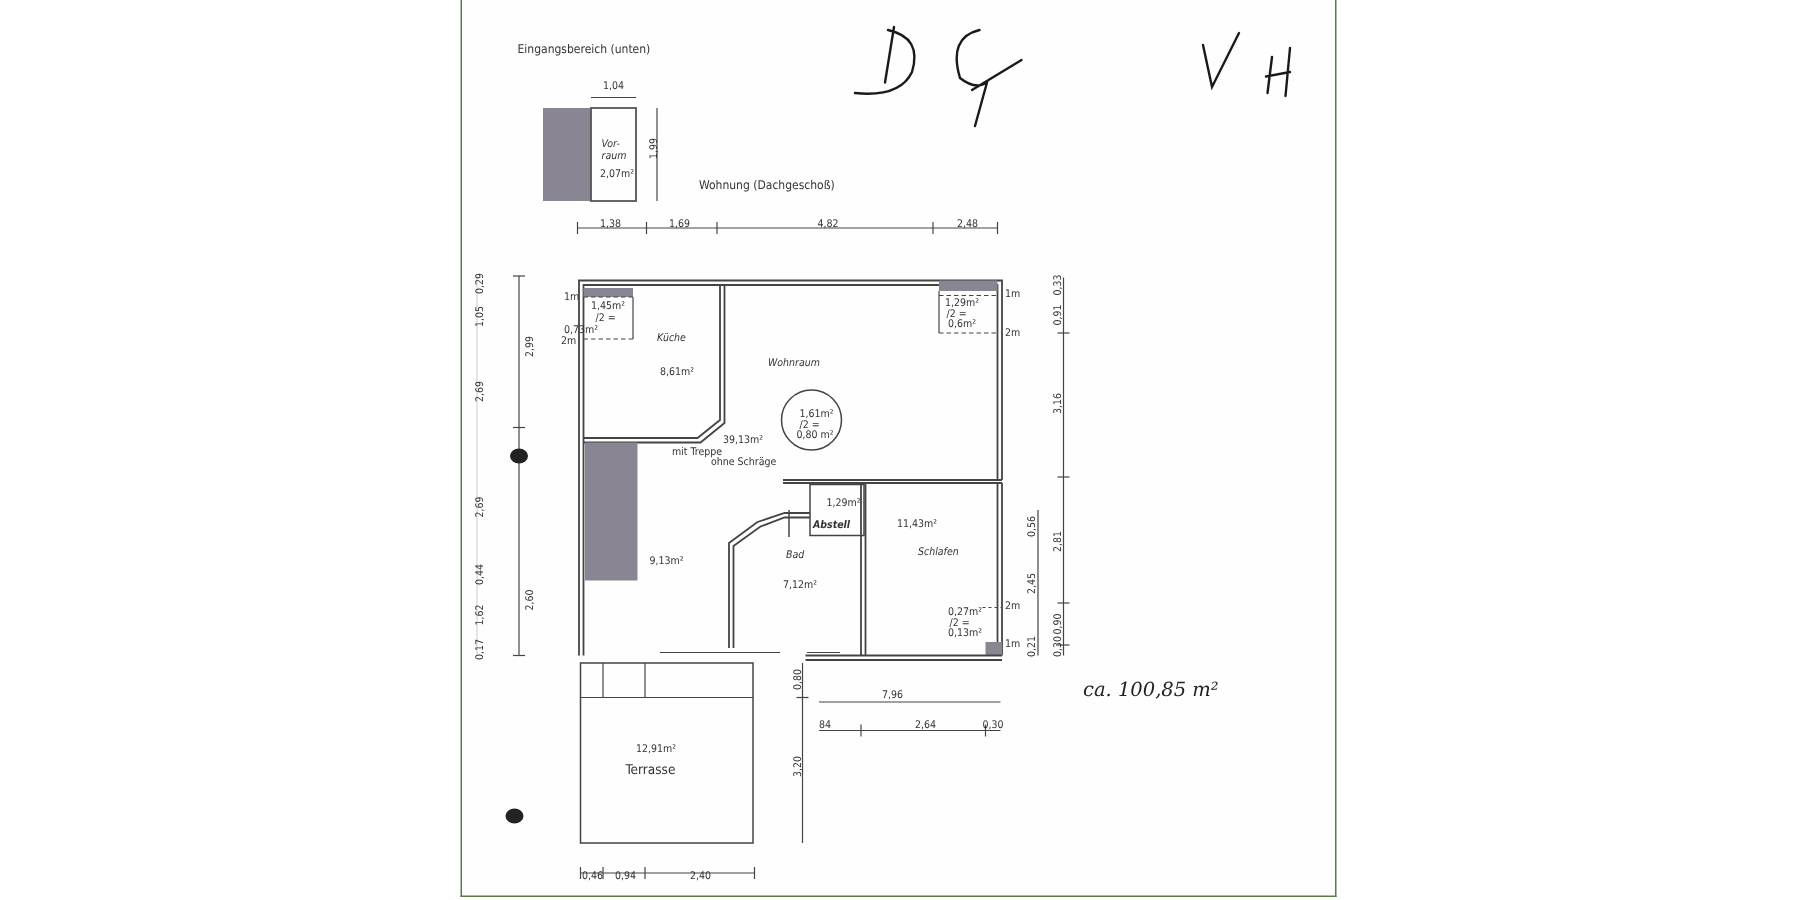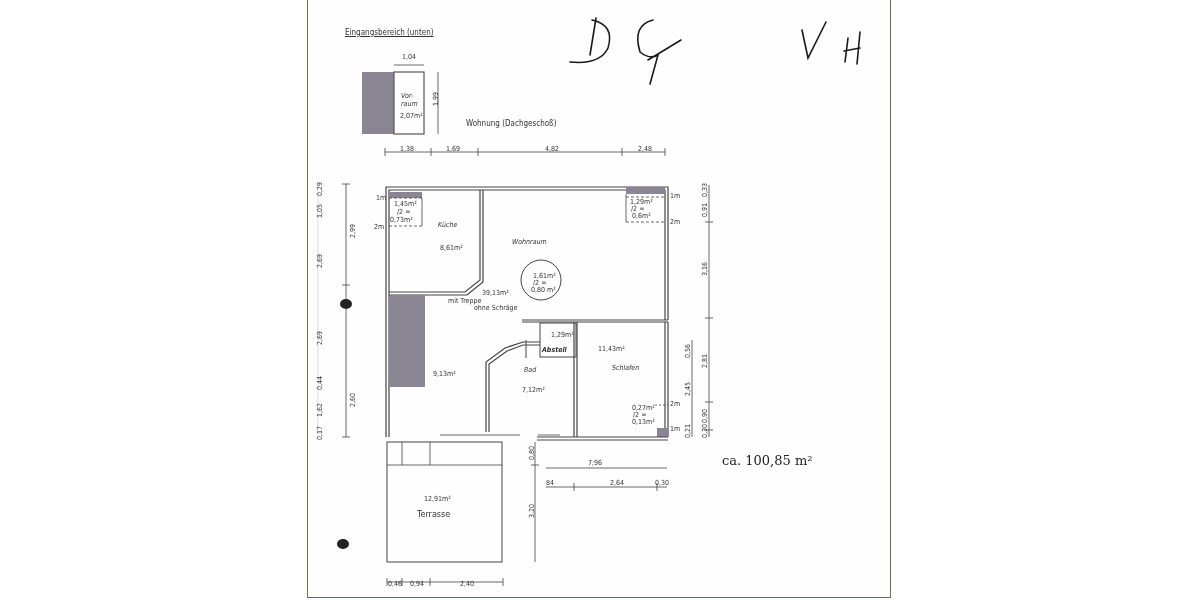--- a/index.html
+++ b/index.html
@@ -4,21 +4,21 @@
 <style>
   html, body { margin:0; padding:0; background:#ffffff; }
   body { width:1200px; height:600px; position:relative; overflow:hidden; font-family:"DejaVu Sans", sans-serif; }
   .sheet { position:absolute; left:307px; top:0; width:584px; height:598px; border:1px solid #5a7a4a; border-top:none; box-sizing:border-box; background:#fdfefd; }
   .t { position:absolute; font-family:"DejaVu Sans Condensed","DejaVu Sans", sans-serif; color:#333; white-space:nowrap; }
   .s7 { font-size:7px; }
   .s8 { font-size:8px; }
   .s9 { font-size:9px; }
   .it { font-style:italic; }
   .vtxt { transform:rotate(-90deg); transform-origin:left top; }
-  .hand { font-family:"DejaVu Serif", serif; color:#222; }
+  .hand { font-family:"DejaVu Serif", serif; font-style:italic; color:#222; }
   svg { position:absolute; left:0; top:0; }
 </style>
 </head>
 <body>
 
 <div class="sheet"></div>
 
 <svg width="1200" height="600">
   <g stroke="#444" stroke-width="1.2" fill="none">
 
@@ -110,41 +110,41 @@
   </g>
 
   <g stroke="#1a1a1a" stroke-width="1.6" fill="none" stroke-linecap="round">
     <path d="M596 18 L590 55 M592 20 Q615 25 608 48 Q600 65 570 62"></path>
     <path d="M653 20 Q632 25 640 52 Q650 60 658 55 L650 84 M648 60 L681 40"></path>
     <path d="M802 30 L808 58 L826 22"></path>
     <path d="M848 38 L845 62 M860 32 L857 64 M844 51 L860 48"></path>
   </g>
 </svg>
 
-<div class="t s8" style="left:345px;top:28px;text-decoration:underline;">Eingangsbereich (unten)</div>
+<div class="t s8" style="left:345px;top:28px;">Eingangsbereich (unten)</div>
 <div class="t s8" style="left:466px;top:119px;">Wohnung (Dachgeschoß)</div>
 
 <div class="t hand" style="left:722px;top:453px;font-size:13px;">ca. 100,85 m²</div>
 
 <div class="t s7" style="left:402px;top:53px;">1,04</div>
 <div class="t s7 it" style="left:401px;top:92px;">Vor-</div>
 <div class="t s7 it" style="left:401px;top:100px;">raum</div>
 <div class="t s7" style="left:400px;top:112px;">2,07m²</div>
 <div class="t s7 vtxt" style="left:432px;top:106px;">1,99</div>
 
 <div class="t s7" style="left:400px;top:145px;">1,38</div>
 <div class="t s7" style="left:446px;top:145px;">1,69</div>
 <div class="t s7" style="left:545px;top:145px;">4,82</div>
 <div class="t s7" style="left:638px;top:145px;">2,48</div>
 
 <div class="t s7" style="left:376px;top:194px;">1m</div>
 <div class="t s7" style="left:374px;top:223px;">2m</div>
 <div class="t s7" style="left:394px;top:200px;">1,45m²</div>
 <div class="t s7" style="left:397px;top:208px;">/2 =</div>
-<div class="t s7" style="left:390px;top:216px;">0,73m²</div>
+<div class="t s7" style="left:376px;top:216px;">0,73m²</div>
 <div class="t s7 it" style="left:438px;top:221px;">Küche</div>
 <div class="t s7" style="left:420px;top:244px;padding-left:20px;">8,61m²</div>
 
 <div class="t s7 it" style="left:512px;top:238px;">Wohnraum</div>
 <div class="t s7" style="left:533px;top:272px;">1,61m²</div>
 <div class="t s7" style="left:533px;top:279px;">/2 =</div>
 <div class="t s7" style="left:531px;top:286px;">0,80 m²</div>
 <div class="t s7" style="left:482px;top:289px;">39,13m²</div>
 <div class="t s7" style="left:448px;top:297px;">mit Treppe</div>
 <div class="t s7" style="left:474px;top:304px;">ohne Schräge</div>

